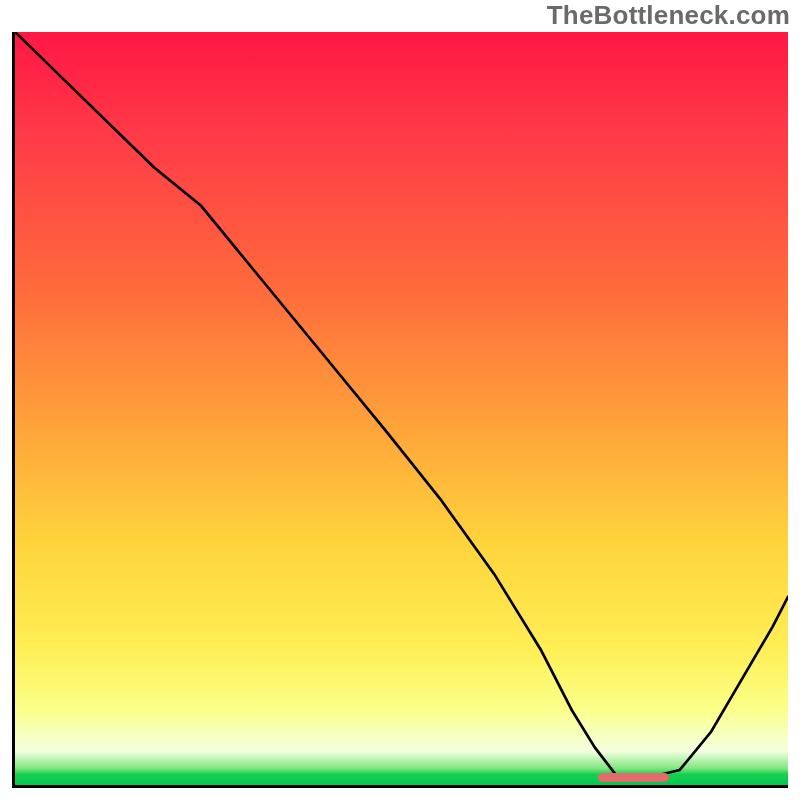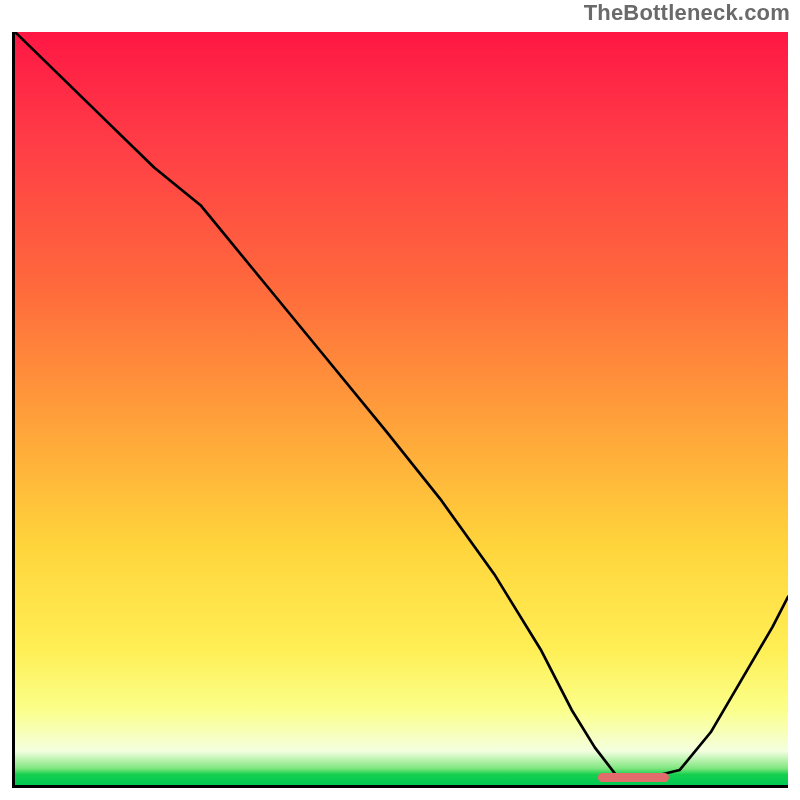--- a/index.html
+++ b/index.html
@@ -13,21 +13,21 @@
   }
   .frame {
     position: relative;
     width: 800px;
     height: 800px;
   }
   .watermark {
     position: absolute;
     top: 0px;
     right: 10px;
-    font-size: 22px;
+    font-size: 26px;
     font-weight: 600;
     color: #6a6a6a;
     letter-spacing: 0.2px;
     user-select: none;
   }
   .plot-area {
     position: absolute;
     left: 12px;
     top: 32px;
     width: 776px;

